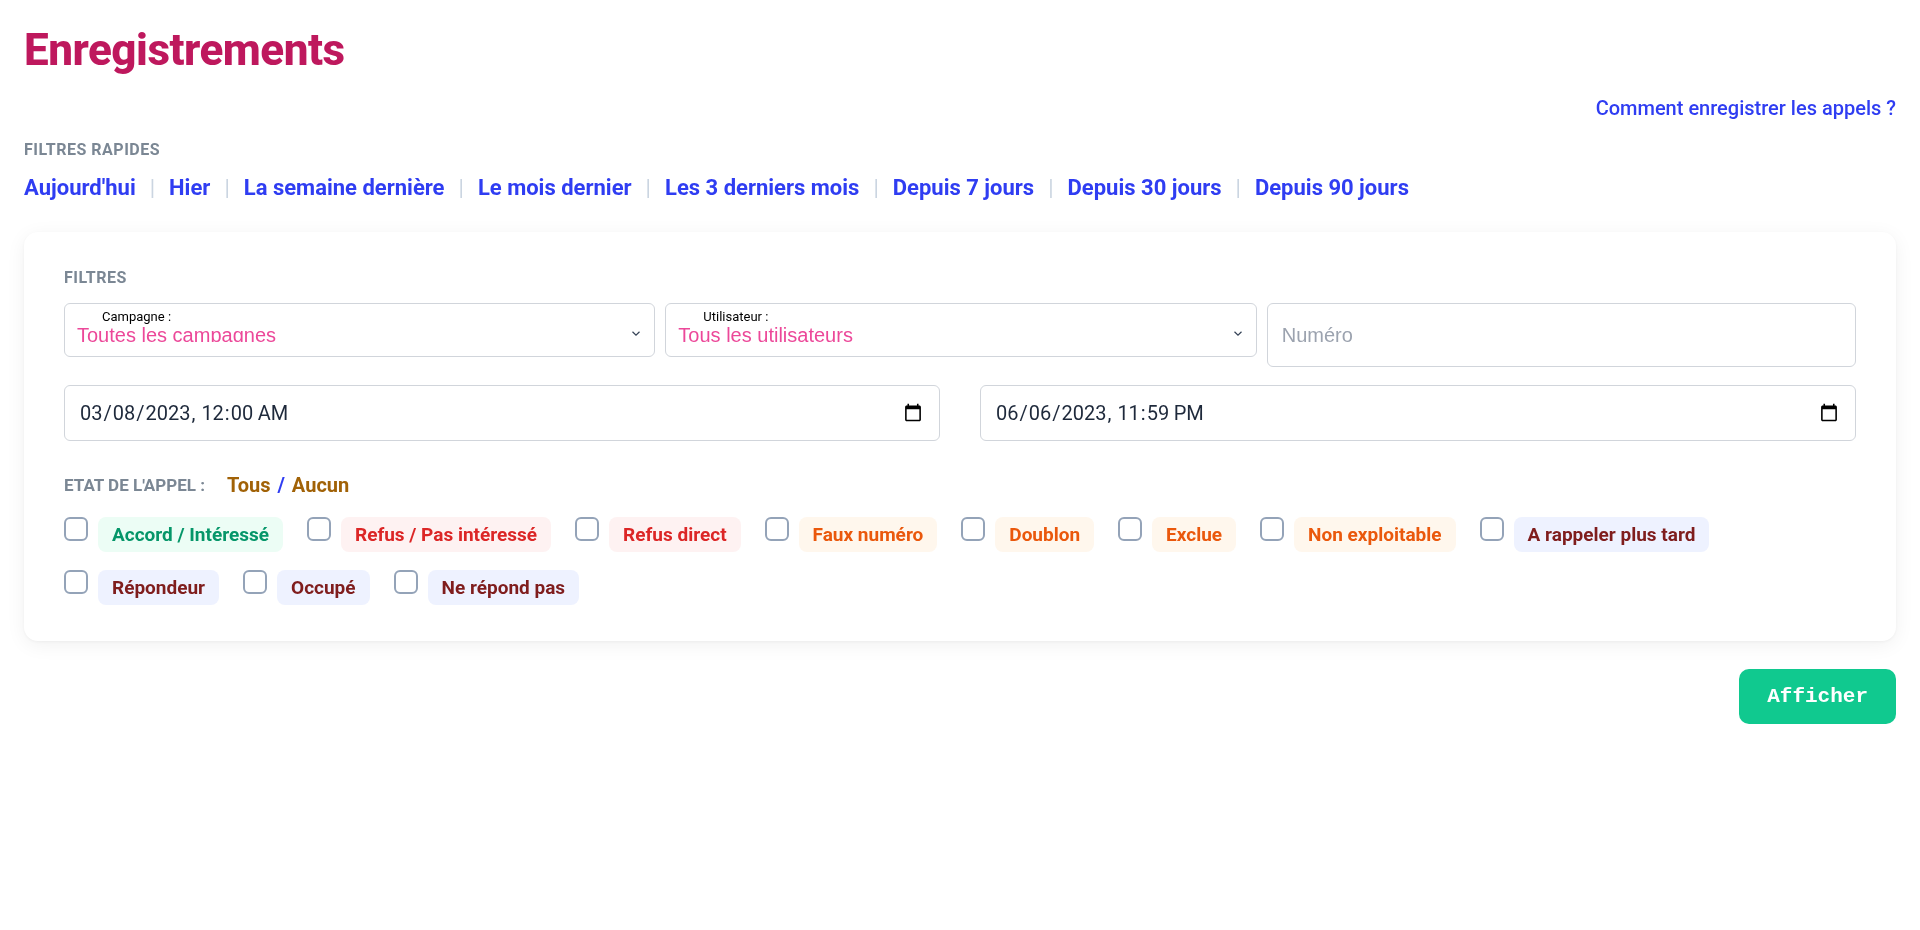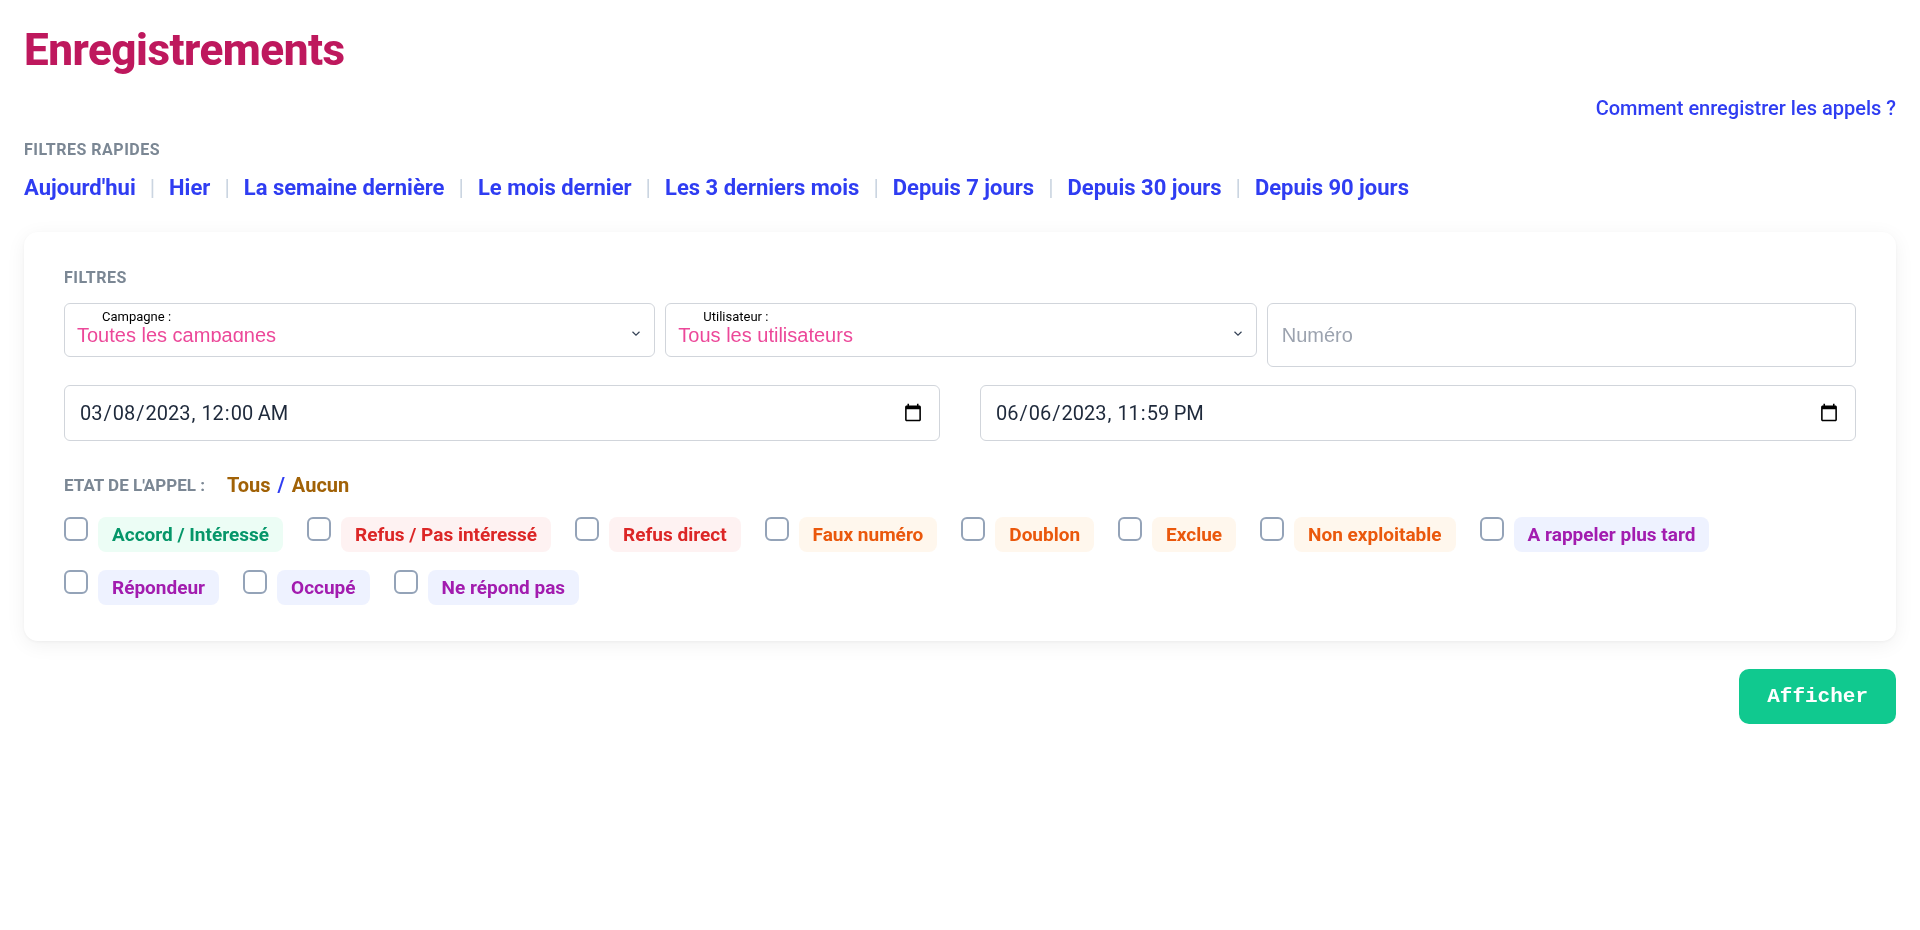--- a/index.html
+++ b/index.html
@@ -174,21 +174,21 @@
   .tag {
     padding: 6px 14px;
     border-radius: 8px;
     font-size: 19px;
     font-weight: 700;
     white-space: nowrap;
   }
   .t-green  { background: #ecfdf5; color: #059669; }
   .t-red    { background: #fef2f2; color: #dc2626; }
   .t-orange { background: #fff7ed; color: #ea580c; }
-  .t-blue   { background: #eef2ff; color: #a21caf; }
+  .t-blue   { background: #eef2ff; color: #7f1d1d; }
 
   .footer-row {
     display: flex;
     justify-content: flex-end;
   }
   .btn-primary {
     background: #10c98f;
     color: #fff;
     font-size: 21px;
     font-weight: 700;

